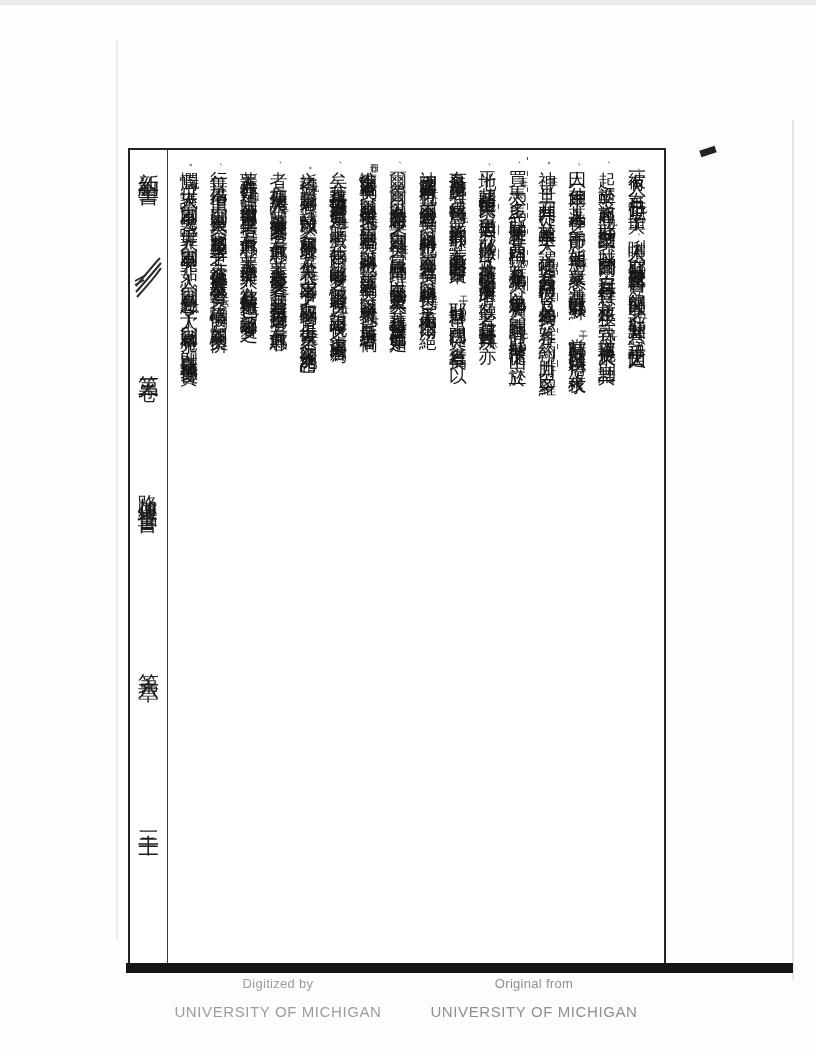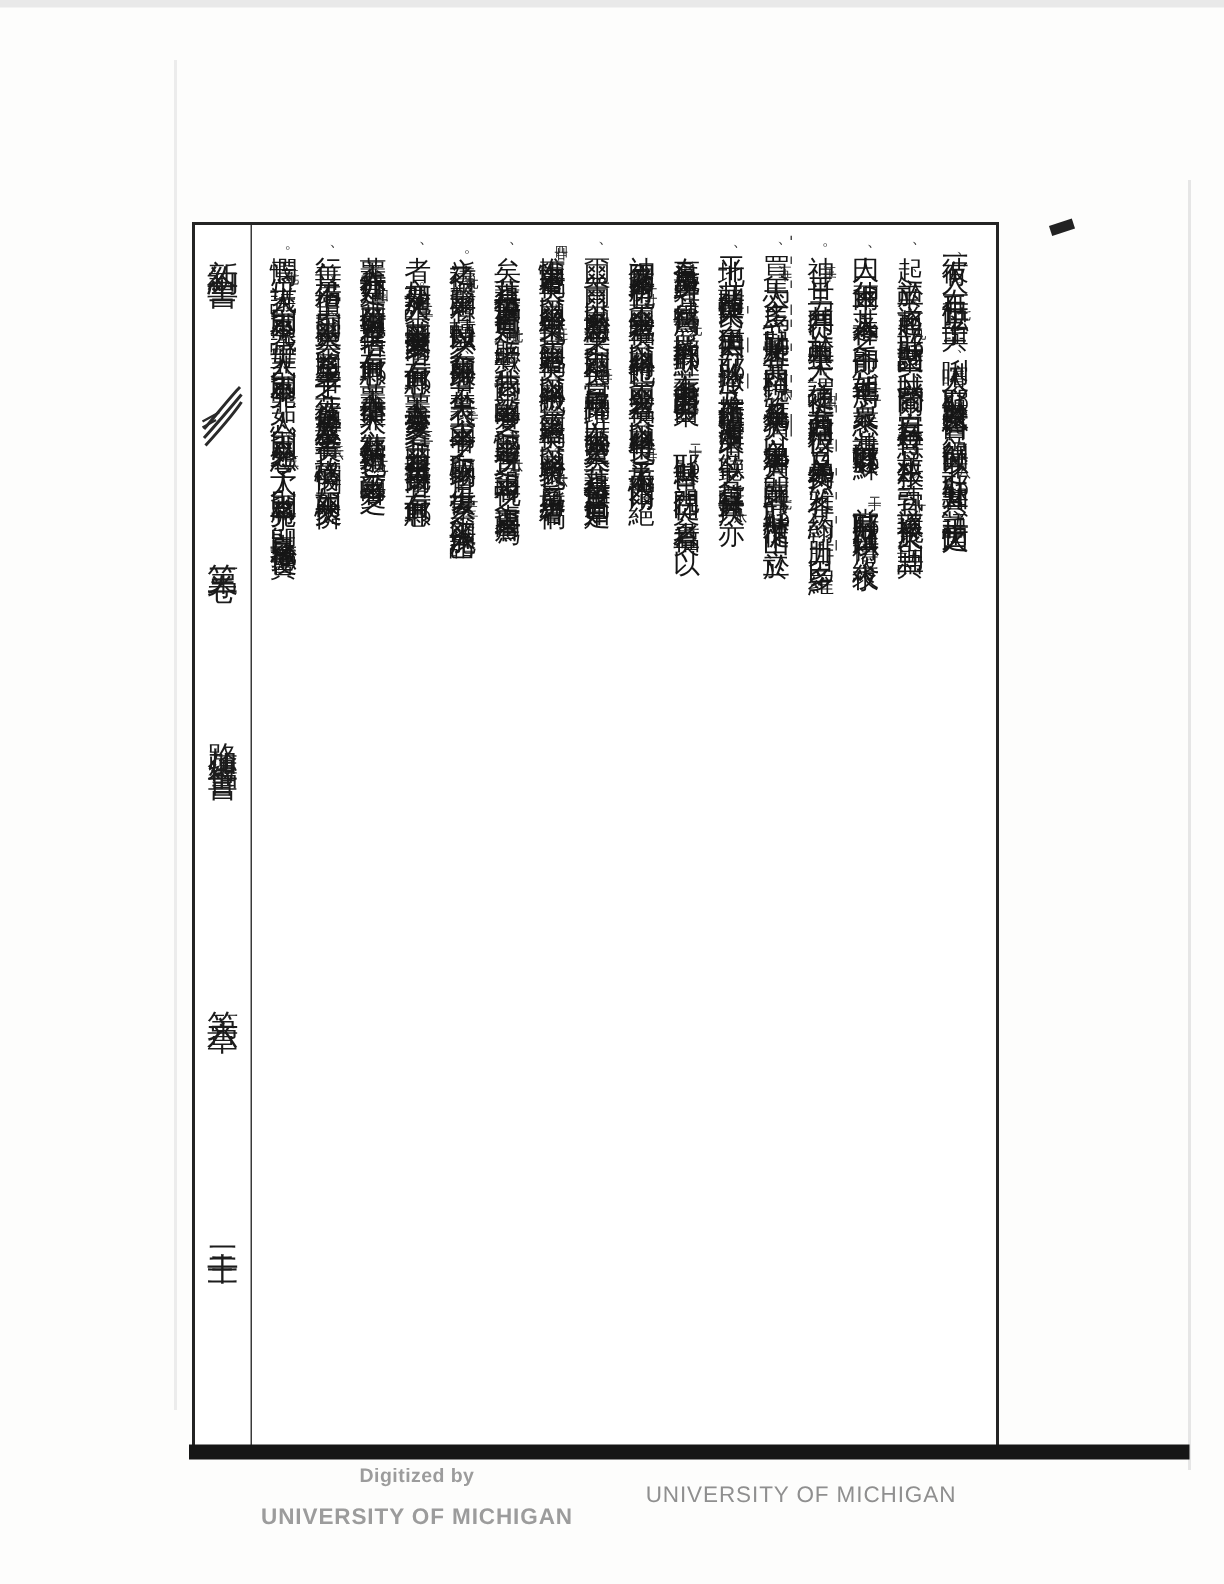--- a/index.html
+++ b/index.html
@@ -59,21 +59,21 @@
 
   .bottom-bar{position:absolute;left:126px;top:963px;width:667px;height:10px;background:#161616;}
 
   
   .credit{
     position:absolute;text-align:center;color:#9c9c9c;
     font-family:"Liberation Sans","DejaVu Sans",sans-serif;
   }
   .credit .l1{font-size:13px;letter-spacing:.3px;}
   .credit .l2{font-size:15px;letter-spacing:.6px;margin-top:12px;}
-  .credit-left{left:168px;top:976px;width:220px;font-weight:bold;}
+  .credit-left{left:168px;top:976px;width:220px;}
   .credit-right{left:418px;top:976px;width:232px;color:#8f8f8f;}
 </style>
 </head>
 <body>
 
 <div class="top-shade"></div>
 <div class="edge-left"></div>
 <div class="edge-right"></div>
 <div class="artifact"></div>
 
@@ -113,14 +113,15 @@
     </div>
 </div>
 
 <div class="bottom-bar"></div>
 
 <div class="credit credit-left">
   <div class="l1">Digitized by</div>
   <div class="l2">UNIVERSITY OF MICHIGAN</div>
 </div>
 <div class="credit credit-right">
+  <div class="l1">Original from</div>
   <div class="l2">UNIVERSITY OF MICHIGAN</div>
 </div>
 
 </body></html>

